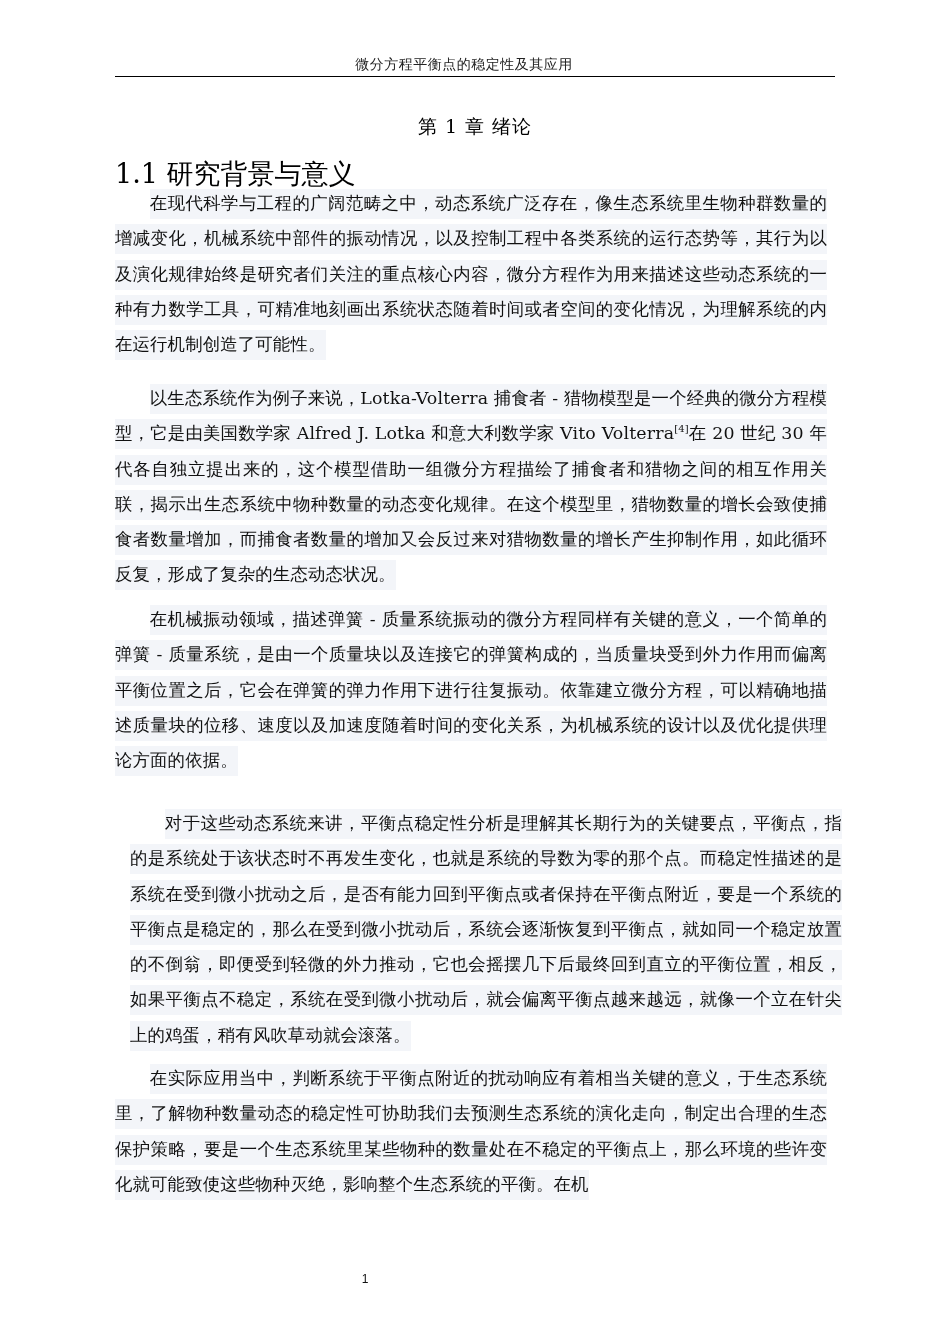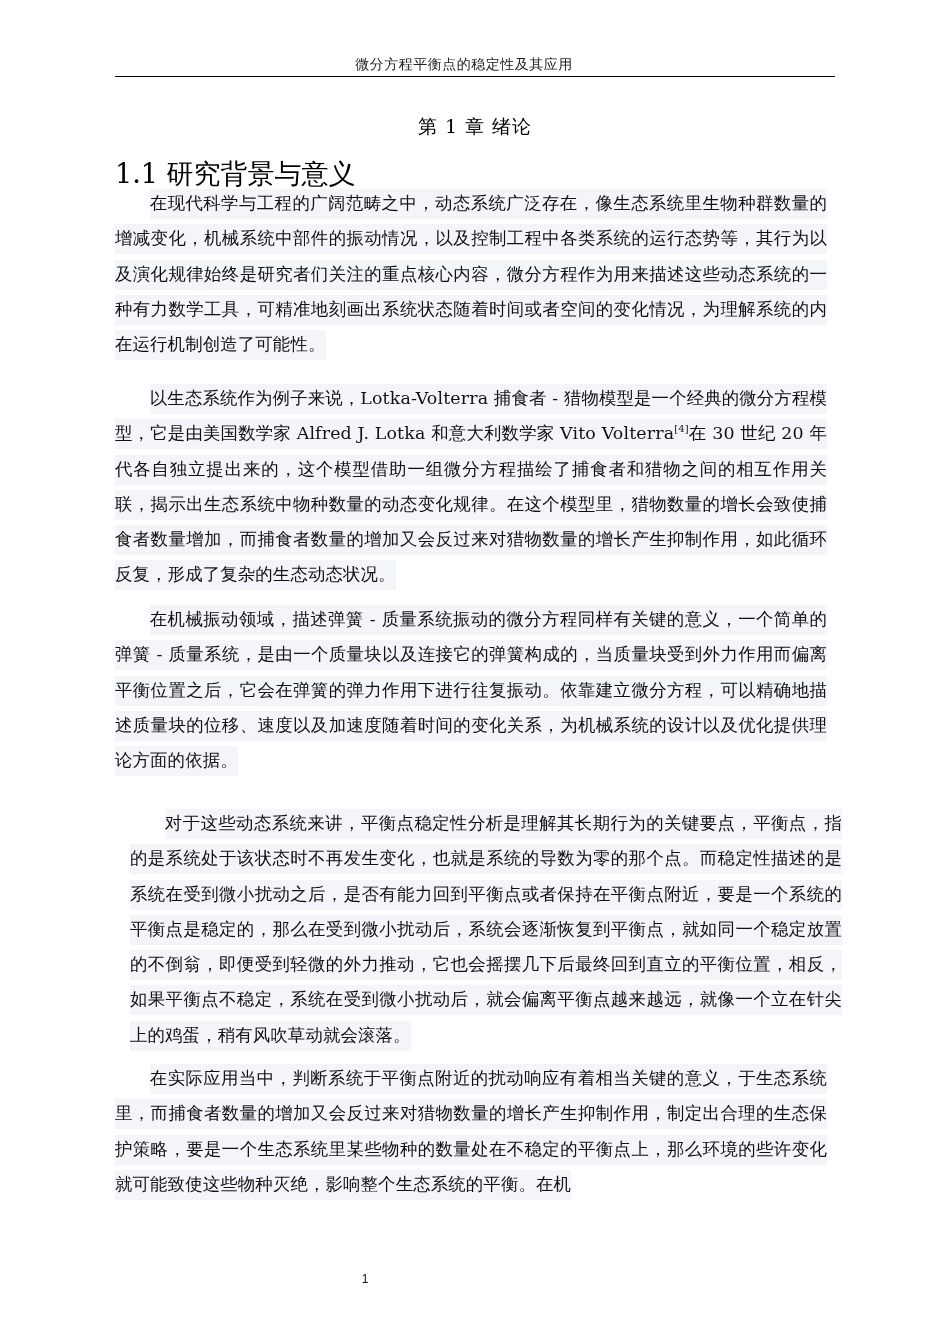--- a/index.html
+++ b/index.html
@@ -25,22 +25,22 @@
 <div class="page">
 
   <div class="running-header">微分方程平衡点的稳定性及其应用</div>
   <div class="header-rule"></div>
 
   <div class="chapter-title">第 1 章  绪论</div>
   <div class="section-title">1.1 研究背景与意义</div>
 
   <p class="para" style="top:186px; margin:0;"><span class="hl">在现代科学与工程的广阔范畴之中，动态系统广泛存在，像生态系统里生物种群数量的增减变化，机械系统中部件的振动情况，以及控制工程中各类系统的运行态势等，其行为以及演化规律始终是研究者们关注的重点核心内容，微分方程作为用来描述这些动态系统的一种有力数学工具，可精准地刻画出系统状态随着时间或者空间的变化情况，为理解系统的内在运行机制创造了可能性。</span></p>
 
-  <p class="para" style="top:381px; margin:0;"><span class="hl"><span>以生态系统作为例子来说，Lotka-Volterra 捕食者 - 猎物模型是一个经典的微分方程模型，它是由美国数学家 Alfred J. Lotka 和意大利数学家 Vito Volterra</span><sup>[4]</sup><span>在 30 世纪 20 年代各自独立提出来的，这个模型借助一组微分方程描绘了捕食者和猎物之间的相互作用关联，揭示出生态系统中物种数量的动态变化规律。在这个模型里，猎物数量的增长会致使捕食者数量增加，而捕食者数量的增加又会反过来对猎物数量的增长产生抑制作用，如此循环反复，形成了复杂的生态动态状况。</span></span></p>
+  <p class="para" style="top:381px; margin:0;"><span class="hl"><span>以生态系统作为例子来说，Lotka-Volterra 捕食者 - 猎物模型是一个经典的微分方程模型，它是由美国数学家 Alfred J. Lotka 和意大利数学家 Vito Volterra</span><sup>[4]</sup><span>在 20 世纪 30 年代各自独立提出来的，这个模型借助一组微分方程描绘了捕食者和猎物之间的相互作用关联，揭示出生态系统中物种数量的动态变化规律。在这个模型里，猎物数量的增长会致使捕食者数量增加，而捕食者数量的增加又会反过来对猎物数量的增长产生抑制作用，如此循环反复，形成了复杂的生态动态状况。</span></span></p>
 
   <p class="para" style="top:602px; margin:0;"><span class="hl">在机械振动领域，描述弹簧 - 质量系统振动的微分方程同样有关键的意义，一个简单的弹簧 - 质量系统，是由一个质量块以及连接它的弹簧构成的，当质量块受到外力作用而偏离平衡位置之后，它会在弹簧的弹力作用下进行往复振动。依靠建立微分方程，可以精确地描述质量块的位移、速度以及加速度随着时间的变化关系，为机械系统的设计以及优化提供理论方面的依据。</span></p>
 
   <p class="para" style="top:791px; margin:15px;"><span class="hl">对于这些动态系统来讲，平衡点稳定性分析是理解其长期行为的关键要点，平衡点，指的是系统处于该状态时不再发生变化，也就是系统的导数为零的那个点。而稳定性描述的是系统在受到微小扰动之后，是否有能力回到平衡点或者保持在平衡点附近，要是一个系统的平衡点是稳定的，那么在受到微小扰动后，系统会逐渐恢复到平衡点，就如同一个稳定放置的不倒翁，即便受到轻微的外力推动，它也会摇摆几下后最终回到直立的平衡位置，相反，如果平衡点不稳定，系统在受到微小扰动后，就会偏离平衡点越来越远，就像一个立在针尖上的鸡蛋，稍有风吹草动就会滚落。</span></p>
 
-  <p class="para" style="top:1061px; margin:0;"><span class="hl">在实际应用当中，判断系统于平衡点附近的扰动响应有着相当关键的意义，于生态系统里，而捕食者数量的增加又会反过来对猎物数量的增长产生抑制作用，制定出合理的生态保护策略，要是一个生态系统里某些物种的数量处在不稳定的平衡点上，那么环境的些许变化就可能致使这些物种灭绝，影响整个生态系统的平衡。在机</span></p>
+  <p class="para" style="top:1061px; margin:0;"><span class="hl">在实际应用当中，判断系统于平衡点附近的扰动响应有着相当关键的意义，于生态系统里，了解物种数量动态的稳定性可协助我们去预测生态系统的演化走向，制定出合理的生态保护策略，要是一个生态系统里某些物种的数量处在不稳定的平衡点上，那么环境的些许变化就可能致使这些物种灭绝，影响整个生态系统的平衡。在机</span></p>
 
   <div class="page-number">1</div>
 </div>
 
 </body></html>

